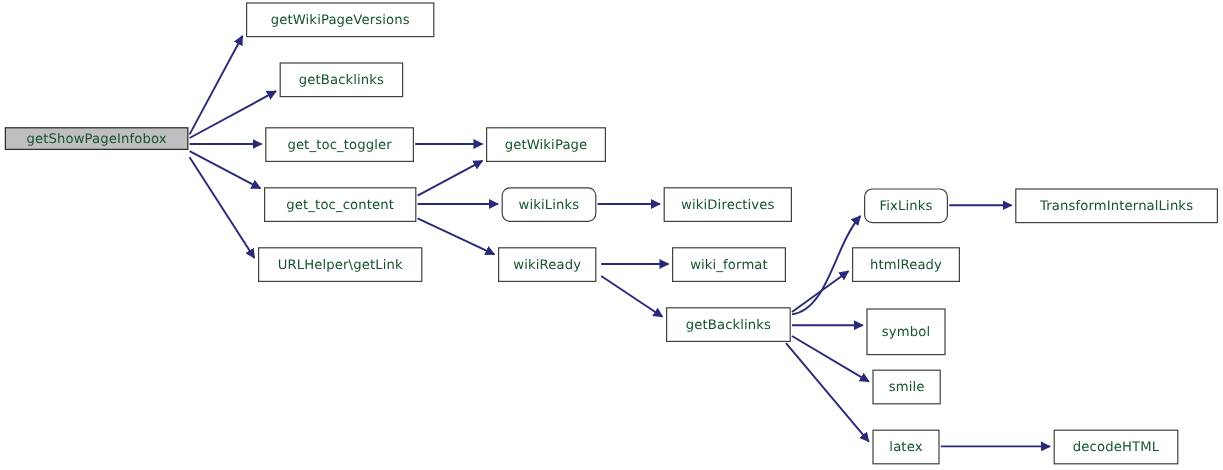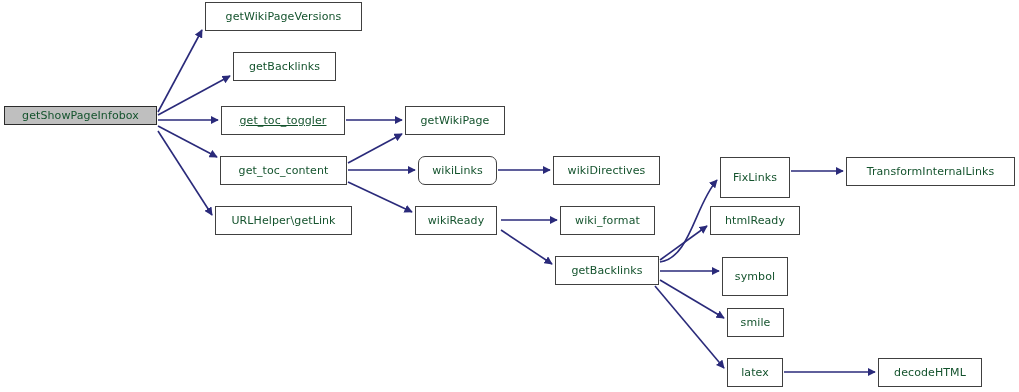--- a/index.html
+++ b/index.html
@@ -85,21 +85,21 @@
   <div id="nodes-group">
       <div class="node root" style="left: 4px; top: 106px; width: 153px; height: 19px;">
         <span class="node-label">getShowPageInfobox</span>
       </div>
       <div class="node" style="left: 205px; top: 2px; width: 157px; height: 29px;">
         <span class="node-label">getWikiPageVersions</span>
       </div>
       <div class="node" style="left: 233px; top: 52px; width: 103px; height: 29px;">
         <span class="node-label">getBacklinks</span>
       </div>
-      <div class="node" style="left: 221px; top: 106px; width: 124px; height: 29px; text-decoration: underline;">
+      <div class="node" style="left: 221px; top: 106px; width: 124px; height: 29px;">
         <span class="node-label">get_toc_toggler</span>
       </div>
       <div class="node" style="left: 220px; top: 156px; width: 127px; height: 29px;">
         <span class="node-label">get_toc_content</span>
       </div>
       <div class="node" style="left: 215px; top: 206px; width: 137px; height: 29px;">
         <span class="node-label">URLHelper\getLink</span>
       </div>
       <div class="node" style="left: 405px; top: 106px; width: 100px; height: 29px;">
         <span class="node-label">getWikiPage</span>
@@ -112,21 +112,21 @@
       </div>
       <div class="node" style="left: 553px; top: 156px; width: 107px; height: 29px;">
         <span class="node-label">wikiDirectives</span>
       </div>
       <div class="node" style="left: 560px; top: 206px; width: 95px; height: 29px;">
         <span class="node-label">wiki_format</span>
       </div>
       <div class="node" style="left: 555px; top: 256px; width: 104px; height: 29px;">
         <span class="node-label">getBacklinks</span>
       </div>
-      <div class="node" style="left: 720px; top: 157px; width: 70px; height: 41px;">
+      <div class="node" style="left: 720px; top: 157px; width: 70px; height: 29px; border-radius: 7px;">
         <span class="node-label">FixLinks</span>
       </div>
       <div class="node" style="left: 710px; top: 206px; width: 90px; height: 29px;">
         <span class="node-label">htmlReady</span>
       </div>
       <div class="node" style="left: 722px; top: 257px; width: 66px; height: 39px;">
         <span class="node-label">symbol</span>
       </div>
       <div class="node" style="left: 727px; top: 308px; width: 57px; height: 29px;">
         <span class="node-label">smile</span>

